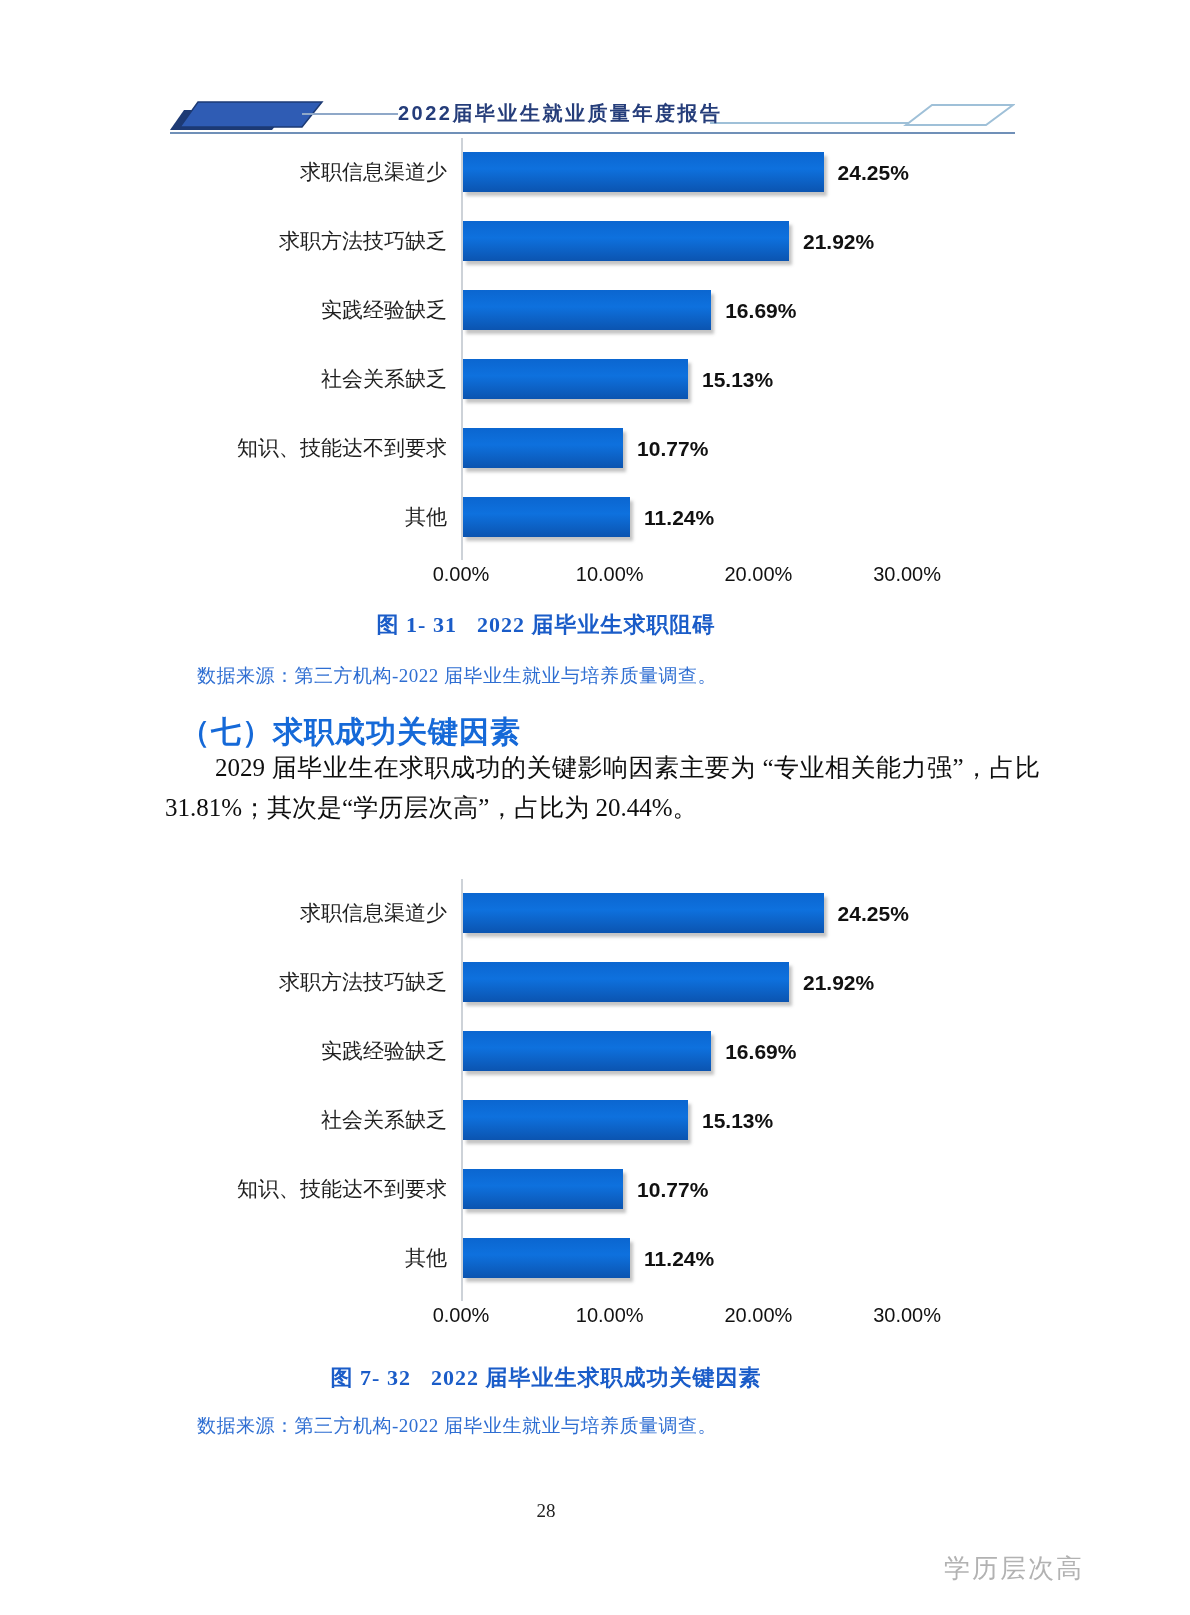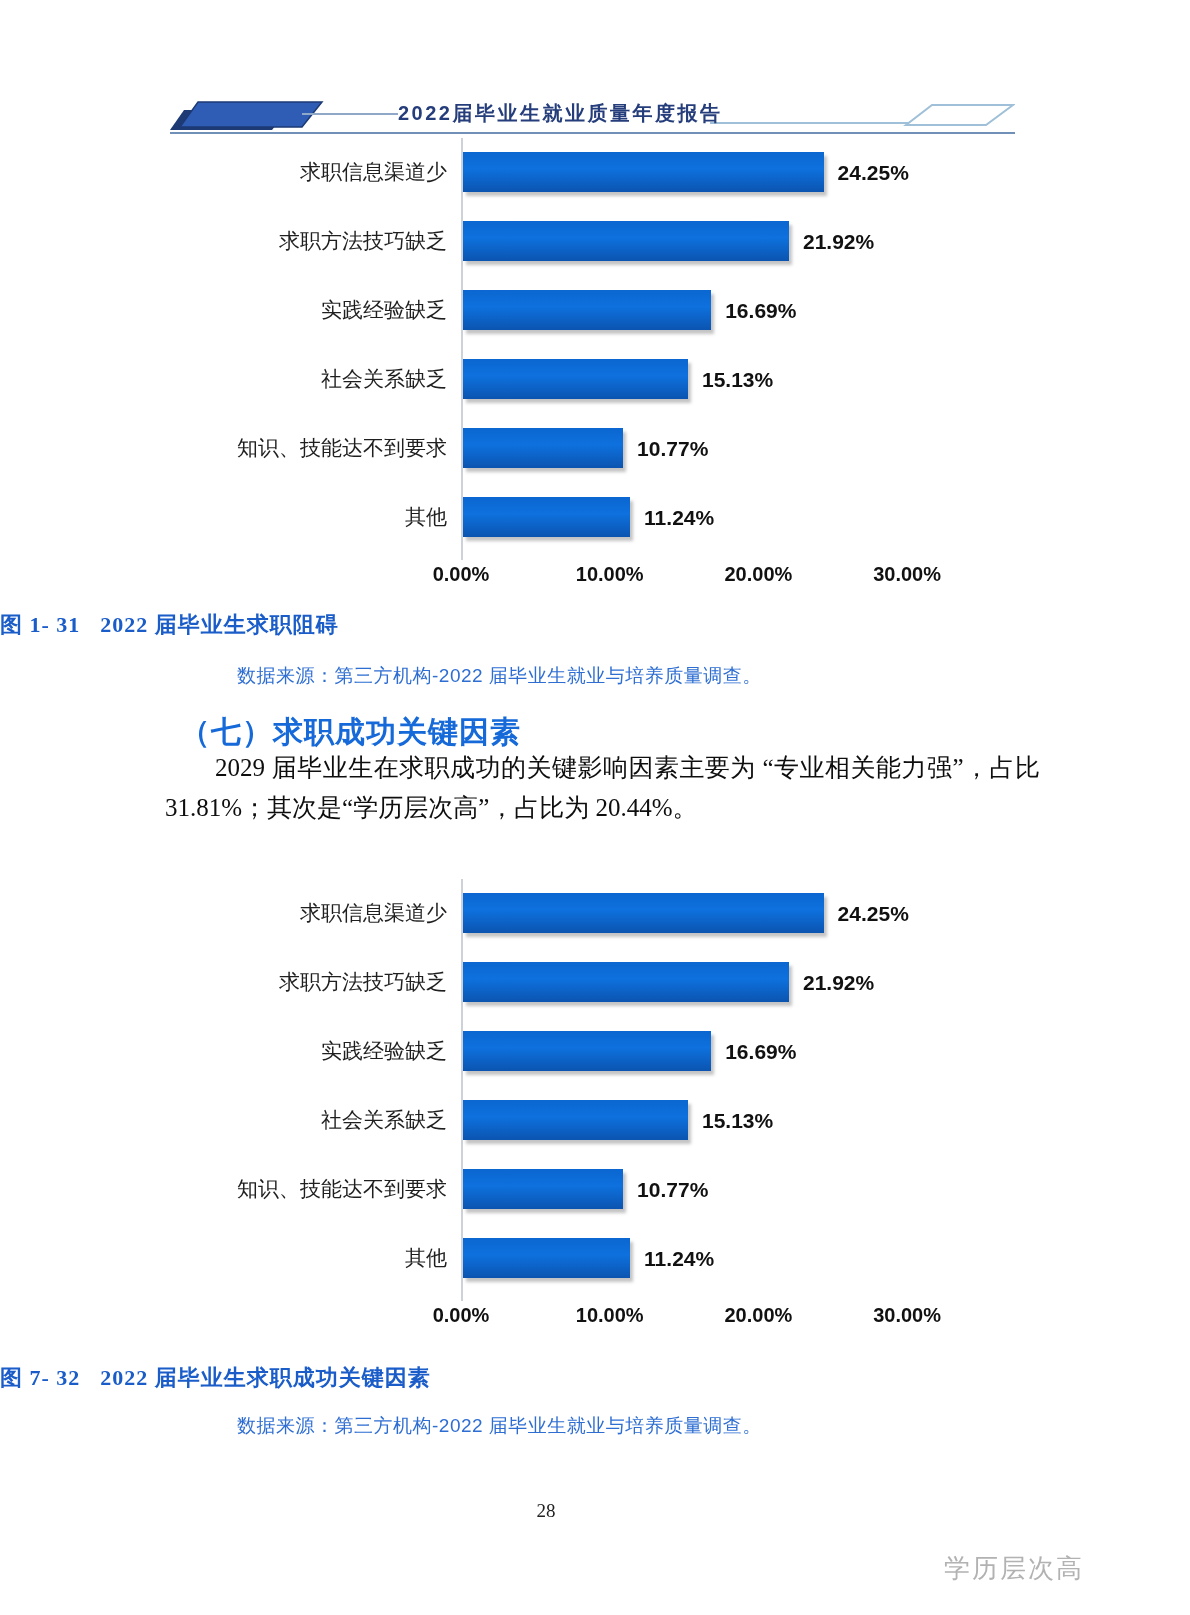--- a/index.html
+++ b/index.html
@@ -31,34 +31,34 @@
     background:linear-gradient(180deg,var(--bar-top,#0b66d0) 0%,var(--bar-mid,#0e71de) 42%,var(--bar-bottom,#0b54b0) 100%);
     box-shadow:3px 4px 3px rgba(125,125,125,0.45);
   }
   .bar-value{
     position:absolute;top:0;height:69px;line-height:69px;white-space:nowrap;
     font-family:"Liberation Sans",sans-serif;font-weight:700;font-size:21px;color:#111111;
   }
   .tick-row{position:absolute;left:0;top:420px;width:100%;height:32px;}
   .tick{
     position:absolute;transform:translateX(-50%);line-height:32px;white-space:nowrap;
-    font-family:"Liberation Sans",sans-serif;font-weight:700;font-size:20px;color:#111111;
+    font-family:"Liberation Sans",sans-serif;font-weight:400;font-size:20px;color:#111111;
   }
 
   
   .figure-caption{
-    position:absolute;left:0;width:100%;text-align:left;
+    position:absolute;left:0;width:100%;text-align:center;
     font-family:"Liberation Serif",serif;font-weight:700;font-size:22px;
     color:var(--caption-blue,#1a5cc8);letter-spacing:1px;
   }
   .cap-text{margin-left:20px;}
   .data-source{
     position:absolute;left:197px;
-    font-family:Liberation Sans, sans-serif;font-size:19px;
-    color:var(--source-blue,#2e6ed2);letter-spacing:0.5px;white-space:nowrap;margin-left:40px;
+    font-family:Liberation Serif, serif;font-size:19px;
+    color:var(--source-blue,#2e6ed2);letter-spacing:0.5px;white-space:nowrap;
   }
   .section-heading{
     position:absolute;left:168px;margin:12px;
     font-family:"Liberation Sans",sans-serif;font-weight:700;font-size:30px;
     color:var(--heading-blue,#1569d8);letter-spacing:1px;white-space:nowrap;
   }
   .body-text{
     position:absolute;left:165px;width:875px;margin:0;
     font-family:"Liberation Serif",serif;font-size:25px;line-height:40px;
     color:#0e0e0e;text-align:justify;text-indent:2em;

